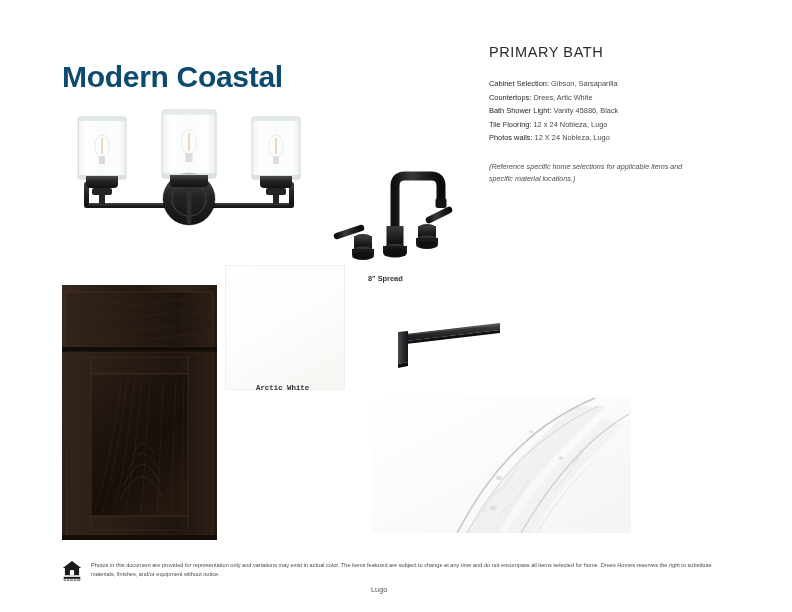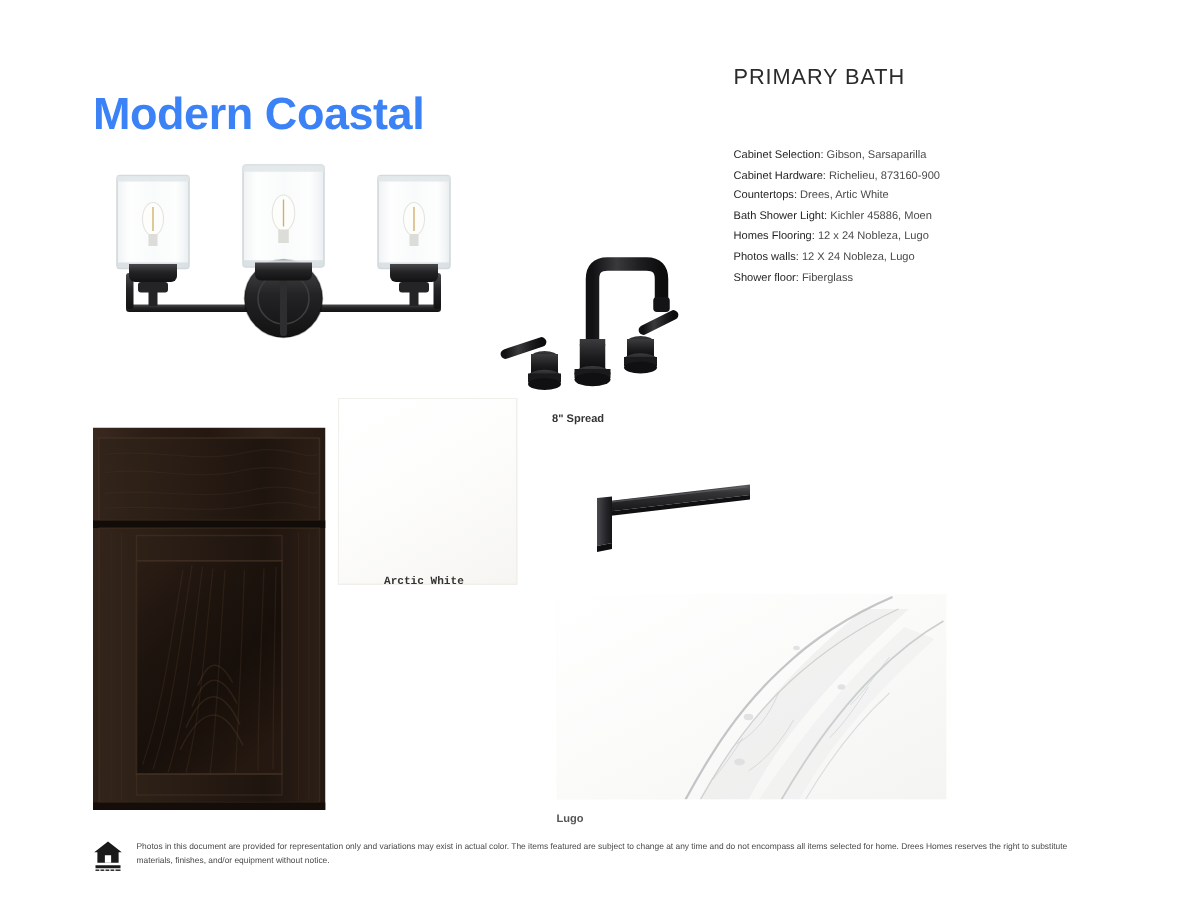--- a/index.html
+++ b/index.html
@@ -23,37 +23,37 @@
   }
 
   
   .board-title {
     position: absolute;
     left: 62px;
     top: 60px;
     font-size: 30px;
     font-weight: bold;
     letter-spacing: -0.3px;
-    color: #3b82f6;
+    color: #0c4a6e;
     white-space: nowrap;
   }
 
   
   .spec-panel {
     position: absolute;
     left: 489px;
     top: 44px;
     width: 250px;
   }
   .spec-heading {
     font-size: 14.5px;
     font-weight: normal;
     letter-spacing: 0.6px;
     color: #2b2b2b;
-    margin: 0 0 36px 0;
+    margin: 0 0 17px 0;
   }
   .spec-list {
     list-style: none;
     margin: 0;
     padding: 0;
   }
   .spec-row {
     font-size: 7.4px;
     line-height: 13.6px;
     color: #3a3a3a;
@@ -75,21 +75,21 @@
 
   
   .tile { position: absolute; }
   .caption {
     position: absolute;
     font-size: 7.4px;
     font-weight: bold;
     color: #333333;
     white-space: nowrap;
   }
-  .caption.light { font-weight: bold; color: #555555; }
+  .caption.light { font-weight: normal; color: #555555; margin-top: 44px; }
 
   
   .vanity { left: 58px; top: 104px; width: 262px; height: 135px; }
   .vanity svg { display: block; }
 
   
   .faucet { left: 325px; top: 158px; width: 135px; height: 115px; }
   .cap-faucet { left: 368px; top: 274px; }
 
   
@@ -139,38 +139,33 @@
 
   <div class="board-title">Modern Coastal</div>
 
   <div class="spec-panel">
     <div class="spec-heading">PRIMARY BATH</div>
     <ul class="spec-list">
       <li class="spec-row">
         <span class="spec-label">Cabinet Selection:</span><span class="spec-value"> Gibson, Sarsaparilla</span>
       </li>
       <li class="spec-row">
-        <span class="spec-label">Cabinet Hardware:</span><span class="spec-value"> Richelieu, 873160-900</span>
-      </li>
-      <li class="spec-row">
         <span class="spec-label">Countertops:</span><span class="spec-value">  Drees, Artic White</span>
       </li>
       <li class="spec-row">
-        <span class="spec-label">Bath Shower Light:</span><span class="spec-value"> Kichler  45886, Moen</span>
+        <span class="spec-label">Bath Shower Light:</span><span class="spec-value"> Vanity  45886, Black</span>
       </li>
       <li class="spec-row">
-        <span class="spec-label">Homes Flooring:</span><span class="spec-value"> 12 x 24 Nobleza, Lugo</span>
+        <span class="spec-label">Tile Flooring:</span><span class="spec-value"> 12 x 24 Nobleza, Lugo</span>
       </li>
       <li class="spec-row">
         <span class="spec-label">Photos walls:</span><span class="spec-value">  12 X 24 Nobleza, Lugo</span>
       </li>
-      <li class="spec-row">
-        <span class="spec-label">Shower floor:</span><span class="spec-value">  Fiberglass</span>
-      </li>
     </ul>
+    <div class="spec-note">(Reference specific home selections for applicable items and specific material locations.)</div>
   </div>
 
   <div class="tile vanity">
     <svg width="262" height="135" viewBox="0 0 262 135">
       <defs>
         <linearGradient id="glass" x1="0" y1="0" x2="1" y2="0">
           <stop offset="0%" stop-color="#e9edef" stop-opacity="0.75"></stop>
           <stop offset="18%" stop-color="#fcfdfd" stop-opacity="0.5"></stop>
           <stop offset="50%" stop-color="#f2f5f6" stop-opacity="0.45"></stop>
           <stop offset="82%" stop-color="#fbfcfc" stop-opacity="0.5"></stop>

